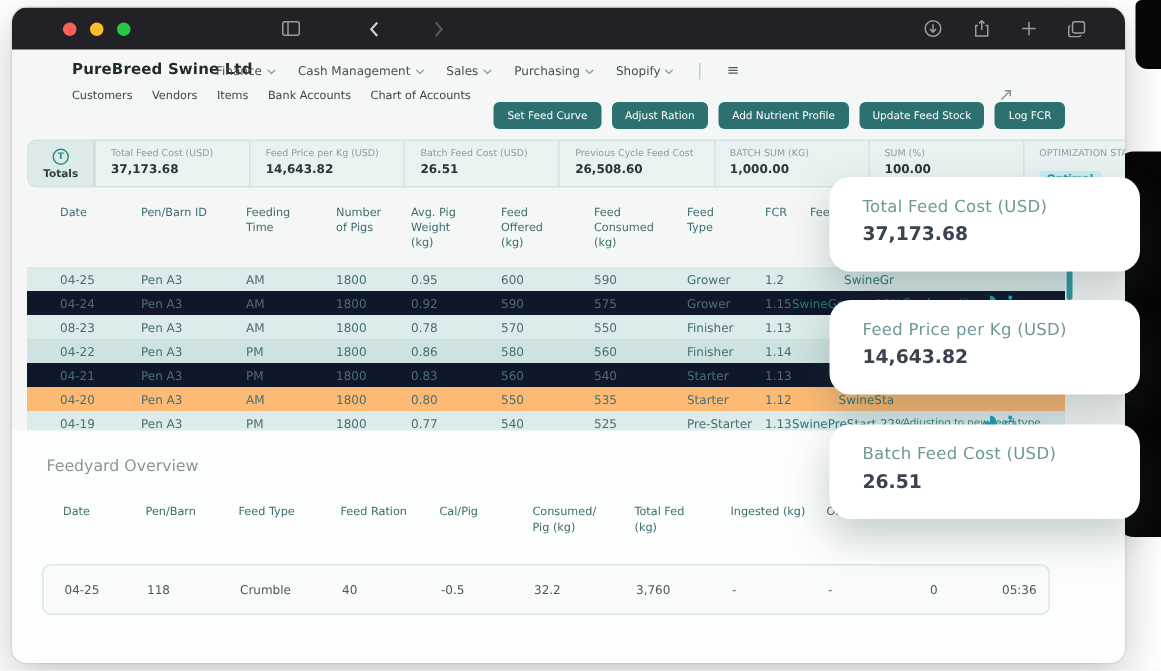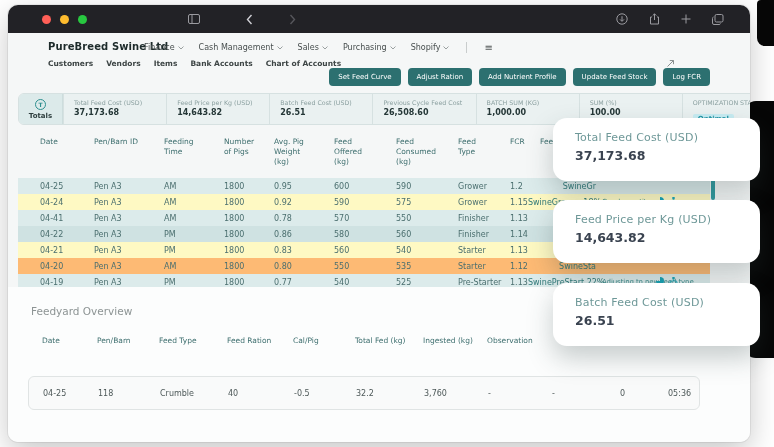--- a/index.html
+++ b/index.html
@@ -30,21 +30,21 @@
   .tb-right { margin-left:auto; display:flex; align-items:center; gap:21px; }
 
   
   .company { position:absolute; left:40px; top:36px; font-size:10px; font-weight:bold; color:#1d2b2b; letter-spacing:.1px; }
   .nav { position:absolute; left:136px; top:37px; display:flex; align-items:center; gap:15px; }
   .nav-item { display:flex; align-items:center; gap:3px; font-size:8px; color:#474e4e; }
   .nav-caret svg{display:block}
   .nav-divider { width:1px; height:11px; background:#c9cdcd; margin-left:2px; }
   .hamburger { font-size:10px; color:#555a5a; margin-left:2px; }
   .subnav { position:absolute; left:40px; top:54px; display:flex; gap:13px; }
-  .subnav-item { font-size:7.5px; color:#3d4545;font-weight:bold; }
+  .subnav-item { font-size:7.5px; color:#3d4545; }
   .expand-ic { position:absolute; left:658px; top:48px; }
 
   
   .actions { position:absolute; top:63px; right:40px; display:flex; gap:7px; }
   .btn {
     background:#2c7070; color:#fff; border:none; border-radius:4px;
     font-family:inherit; font-size:7px; padding:5px 9px; white-space:nowrap; cursor:pointer;
   }
 
   
@@ -71,21 +71,21 @@
   .feed-table th:first-child { padding-left:22px; }
   .feed-table td {
     font-size:8px; color:#4b6f6f; padding:0 2px 0 16px; height:16px;
     white-space:nowrap; overflow:visible;
   }
   .feed-table td:first-child { padding-left:22px; }
   .feed-table td.brand { padding-left:4px; color:#2f7878;text-align:right; }
   .feed-table td.obs { padding-left:4px; font-size:7px; color:#3f8b8b; letter-spacing:-.1px; }
   .feed-table td.acts { padding-left:2px; }
   tr.tint  td { background:#dcebeb; }
-  tr.light td { background:#fef9c3; }
+  tr.light td { background:#0f172a; }
   tr.tint2 td { background:#fdba74; }
   tr.selected td { background:#cfe2e2; }
   .row-ic { display:inline-block; vertical-align:middle; margin-right:5px; }
   .scroll-thumb { position:absolute; left:703px; top:168px; width:4px; height:27px; background:#2f9aa0; border-radius:2px; }
 
   
   .lower { position:absolute; left:0; top:282px; right:0; bottom:0; background:#fcfdfd; }
   .ov-title { position:absolute; left:23px; top:18px; font-size:10.5px; color:#8d9494; }
   .ov-grid { display:grid; grid-template-columns:55px 62px 68px 66px 62px 68px 64px 64px 68px 48px 47px; }
   .ov-head { position:absolute; left:20px; top:49px; width:672px; }
@@ -326,21 +326,21 @@
           <td class="acts"><span class="row-ic"><svg width="8" height="8" viewBox="0 0 10 10">
                 <path d="M5 0 A5 5 0 1 1 0 5 L5 5 Z" fill="#17a3b5"></path>
               </svg></span><span class="row-ic"><svg width="9" height="8" viewBox="0 0 11 10">
                 <rect x="4" y="0" width="3" height="3" fill="#17a3b5"></rect>
                 <rect x="0" y="7" width="3" height="3" fill="#17a3b5"></rect>
                 <rect x="8" y="7" width="3" height="3" fill="#17a3b5"></rect>
                 <path d="M5.5 3 V5 M1.5 7 V5 H9.5 V7" fill="none" stroke="#17a3b5"></path>
               </svg></span></td>
         </tr>
         <tr class="tint">
-          <td>04-41</td>
+          <td>08-23</td>
           <td>Pen A3</td>
           <td>AM</td>
           <td>1800</td>
           <td>0.78</td>
           <td>570</td>
           <td>550</td>
           <td>Finisher</td>
           <td>1.13</td>
           <td class="brand">SwineFin</td>
           <td class="obs"></td>
@@ -414,20 +414,21 @@
   <div class="scroll-thumb"></div>
 
   <div class="lower">
     <div class="ov-title">Feedyard Overview</div>
     <div class="ov-head ov-grid">
         <span class="ov-cell">Date</span>
         <span class="ov-cell">Pen/Barn</span>
         <span class="ov-cell">Feed Type</span>
         <span class="ov-cell">Feed Ration</span>
         <span class="ov-cell">Cal/Pig</span>
+        <span class="ov-cell">Consumed/ Pig (kg)</span>
         <span class="ov-cell">Total Fed (kg)</span>
         <span class="ov-cell">Ingested (kg)</span>
         <span class="ov-cell">Observation</span>
         <span class="ov-cell"></span>
         <span class="ov-cell"></span>
       </div>
     <div class="ov-rowbox">
       <div class="ov-grid">
           <span class="ov-cell">04-25</span>
           <span class="ov-cell">118</span>

